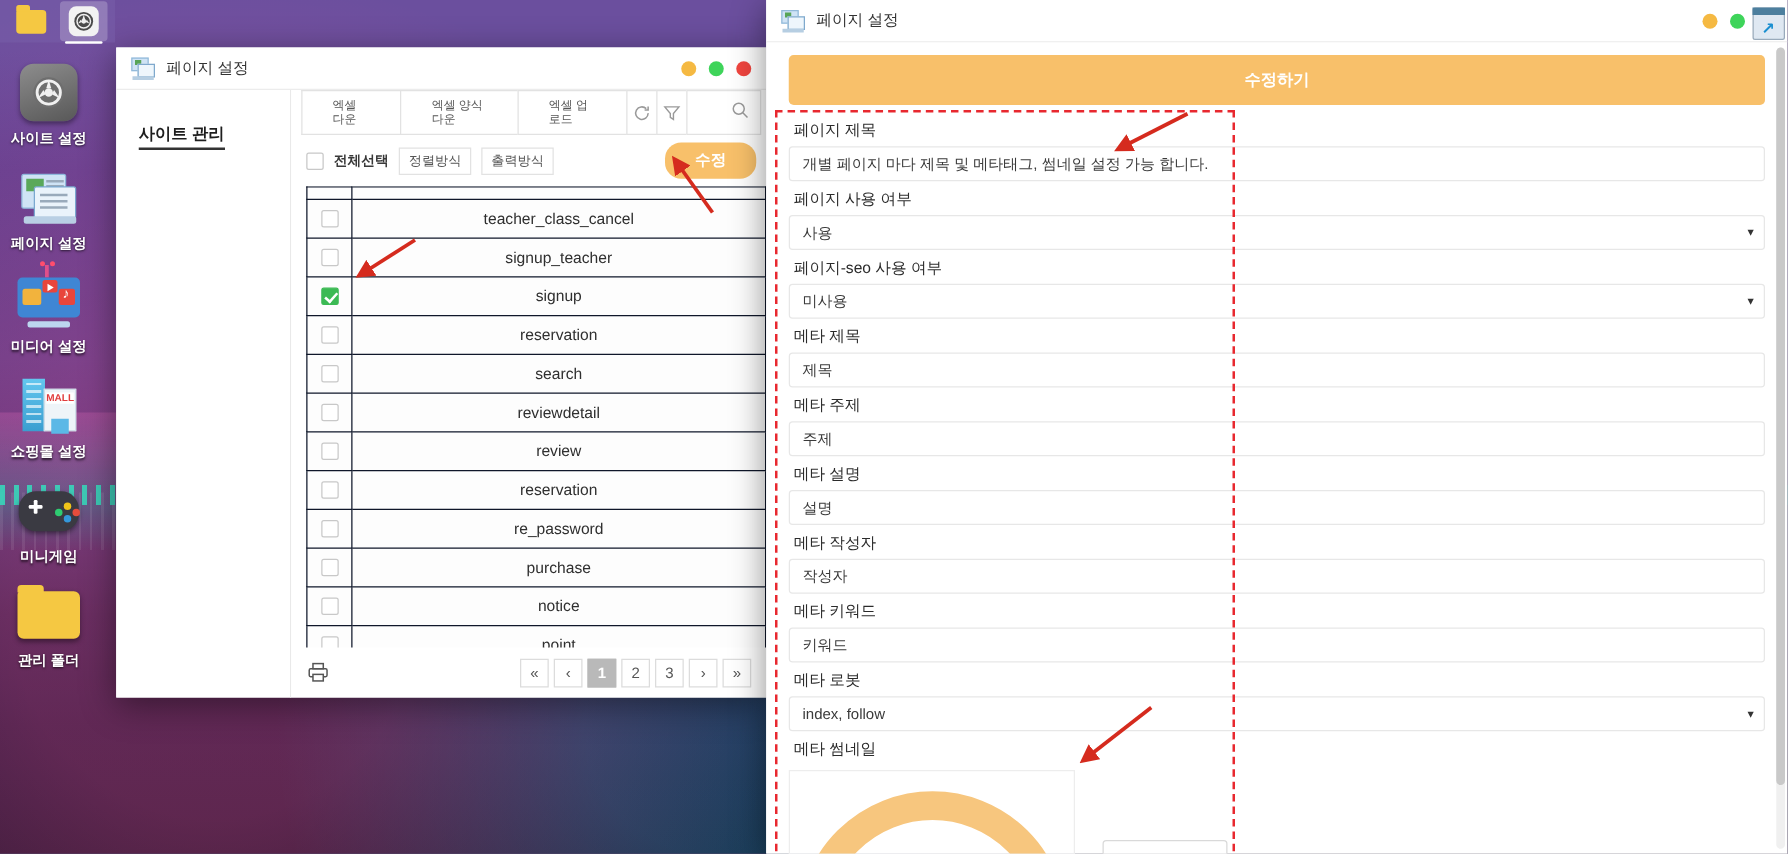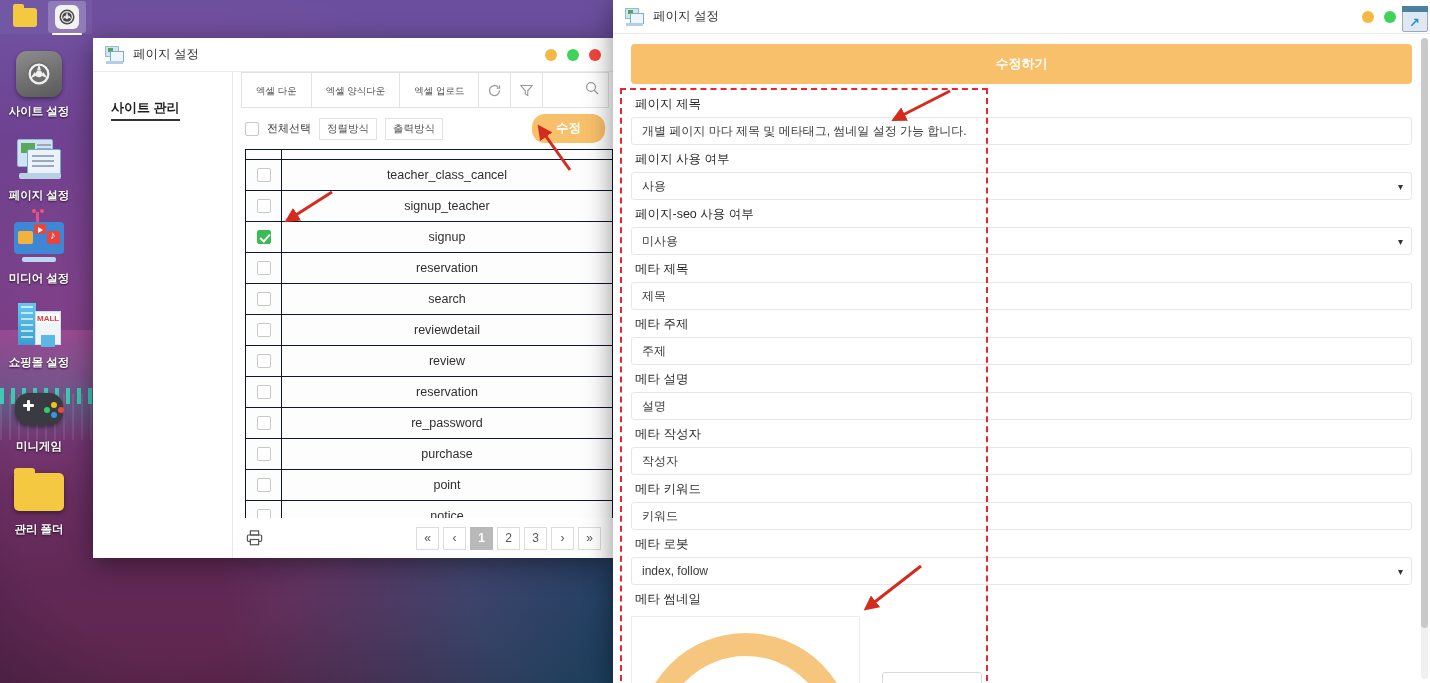--- a/index.html
+++ b/index.html
@@ -171,21 +171,21 @@
   }
   #lsidebar .navtitle {
     font-size: 13px; font-weight: 700; color: #1e1e1e;
     border-bottom: 2px solid #333; display: inline-block; padding-bottom: 2px;
   }
   #lmain { flex: 1; display: flex; flex-direction: column; min-width: 0; background: #fff; }
 
   .xtoolbar { display: flex; align-items: stretch; height: 36px; padding: 0 4px 0 8px; }
   .xbtn {
     border: 1px solid #e2e2e2; background: #fff; color: #555;
-    font-size: 9.5px; line-height: 11px; padding: 5px 14px;
+    font-size: 9.5px; line-height: 11px; padding: 5px 24px;
     display: flex; align-items: center; text-align: left;
     font-family: inherit; cursor: pointer;
     border-right: none; min-width: 44px;
   }
   .xicon {
     width: 32px; border: 1px solid #e2e2e2; background: #fff;
     display: flex; align-items: center; justify-content: center;
     cursor: pointer; border-right: none;
   }
   .searchwrap {
@@ -200,21 +200,21 @@
   .xrow2 { display: flex; align-items: center; gap: 8px; padding: 6px 8px 6px 12px; }
   .cbx {
     width: 14px; height: 14px; border: 1px solid #c8c8c8; border-radius: 2px;
     background: #fff; flex-shrink: 0; cursor: pointer;
   }
   .cbx.on { background: #3cba54; border-color: #3cba54; position: relative; }
   .cbx.on::after {
     content: ""; position: absolute; left: 4px; top: 1px; width: 4px; height: 8px;
     border: solid #fff; border-width: 0 2px 2px 0; transform: rotate(42deg);
   }
-  .lbl-sm { font-size: 11px; color: #3a3a3a; }
+  .lbl-sm { font-size: 11px; color: #3a3a3a; font-weight: bold; }
   .chipbtn {
     border: 1px solid #e2e2e2; background: #fff; color: #555;
     font-size: 10.5px; padding: 3px 7px; font-family: inherit; cursor: pointer;
   }
   .editbtn {
     margin-left: auto; background: #f8c06a; color: #fff; border: none;
     font-size: 12.5px; font-weight: 600; padding: 6px 24px; border-radius: 13px;
     font-family: inherit; cursor: pointer;
   }
 
@@ -511,25 +511,25 @@
               <tr class="row">
                 <td class="cb"><span class="cbx cbx-cell"></span></td>
                 <td class="nm">re_password</td>
               </tr>
               <tr class="row">
                 <td class="cb"><span class="cbx cbx-cell"></span></td>
                 <td class="nm">purchase</td>
               </tr>
               <tr class="row">
                 <td class="cb"><span class="cbx cbx-cell"></span></td>
+                <td class="nm">notice</td>
+              </tr>
+              <tr class="row">
+                <td class="cb"><span class="cbx cbx-cell"></span></td>
                 <td class="nm">point</td>
-              </tr>
-              <tr class="row">
-                <td class="cb"><span class="cbx cbx-cell"></span></td>
-                <td class="nm">notice</td>
               </tr>
             </tbody>
         </table>
       </div>
 
       <div class="pager">
         <span class="printer">
           <svg width="19" height="18" viewBox="0 0 24 24" aria-hidden="true">
             <rect x="6.5" y="2.5" width="11" height="5.5" fill="none" stroke="#555" stroke-width="1.6"></rect>
             <rect x="2.5" y="8" width="19" height="8.5" rx="1.5" fill="none" stroke="#555" stroke-width="1.6"></rect>

